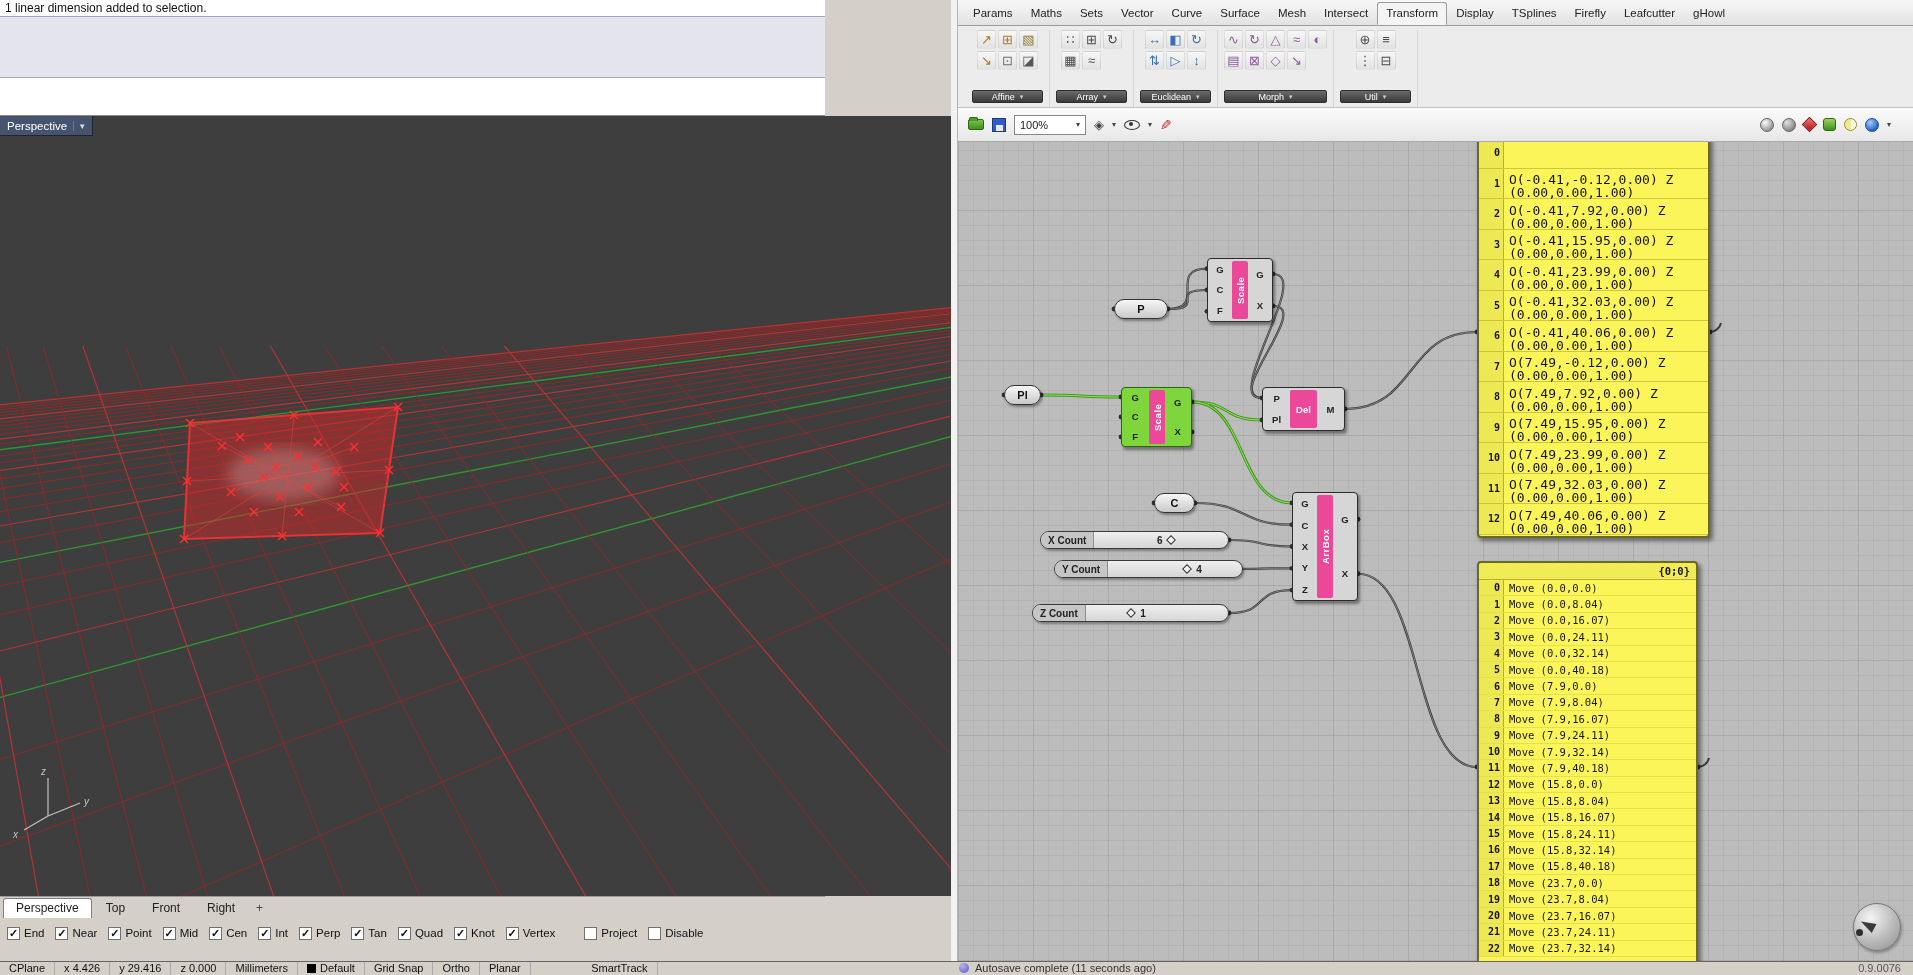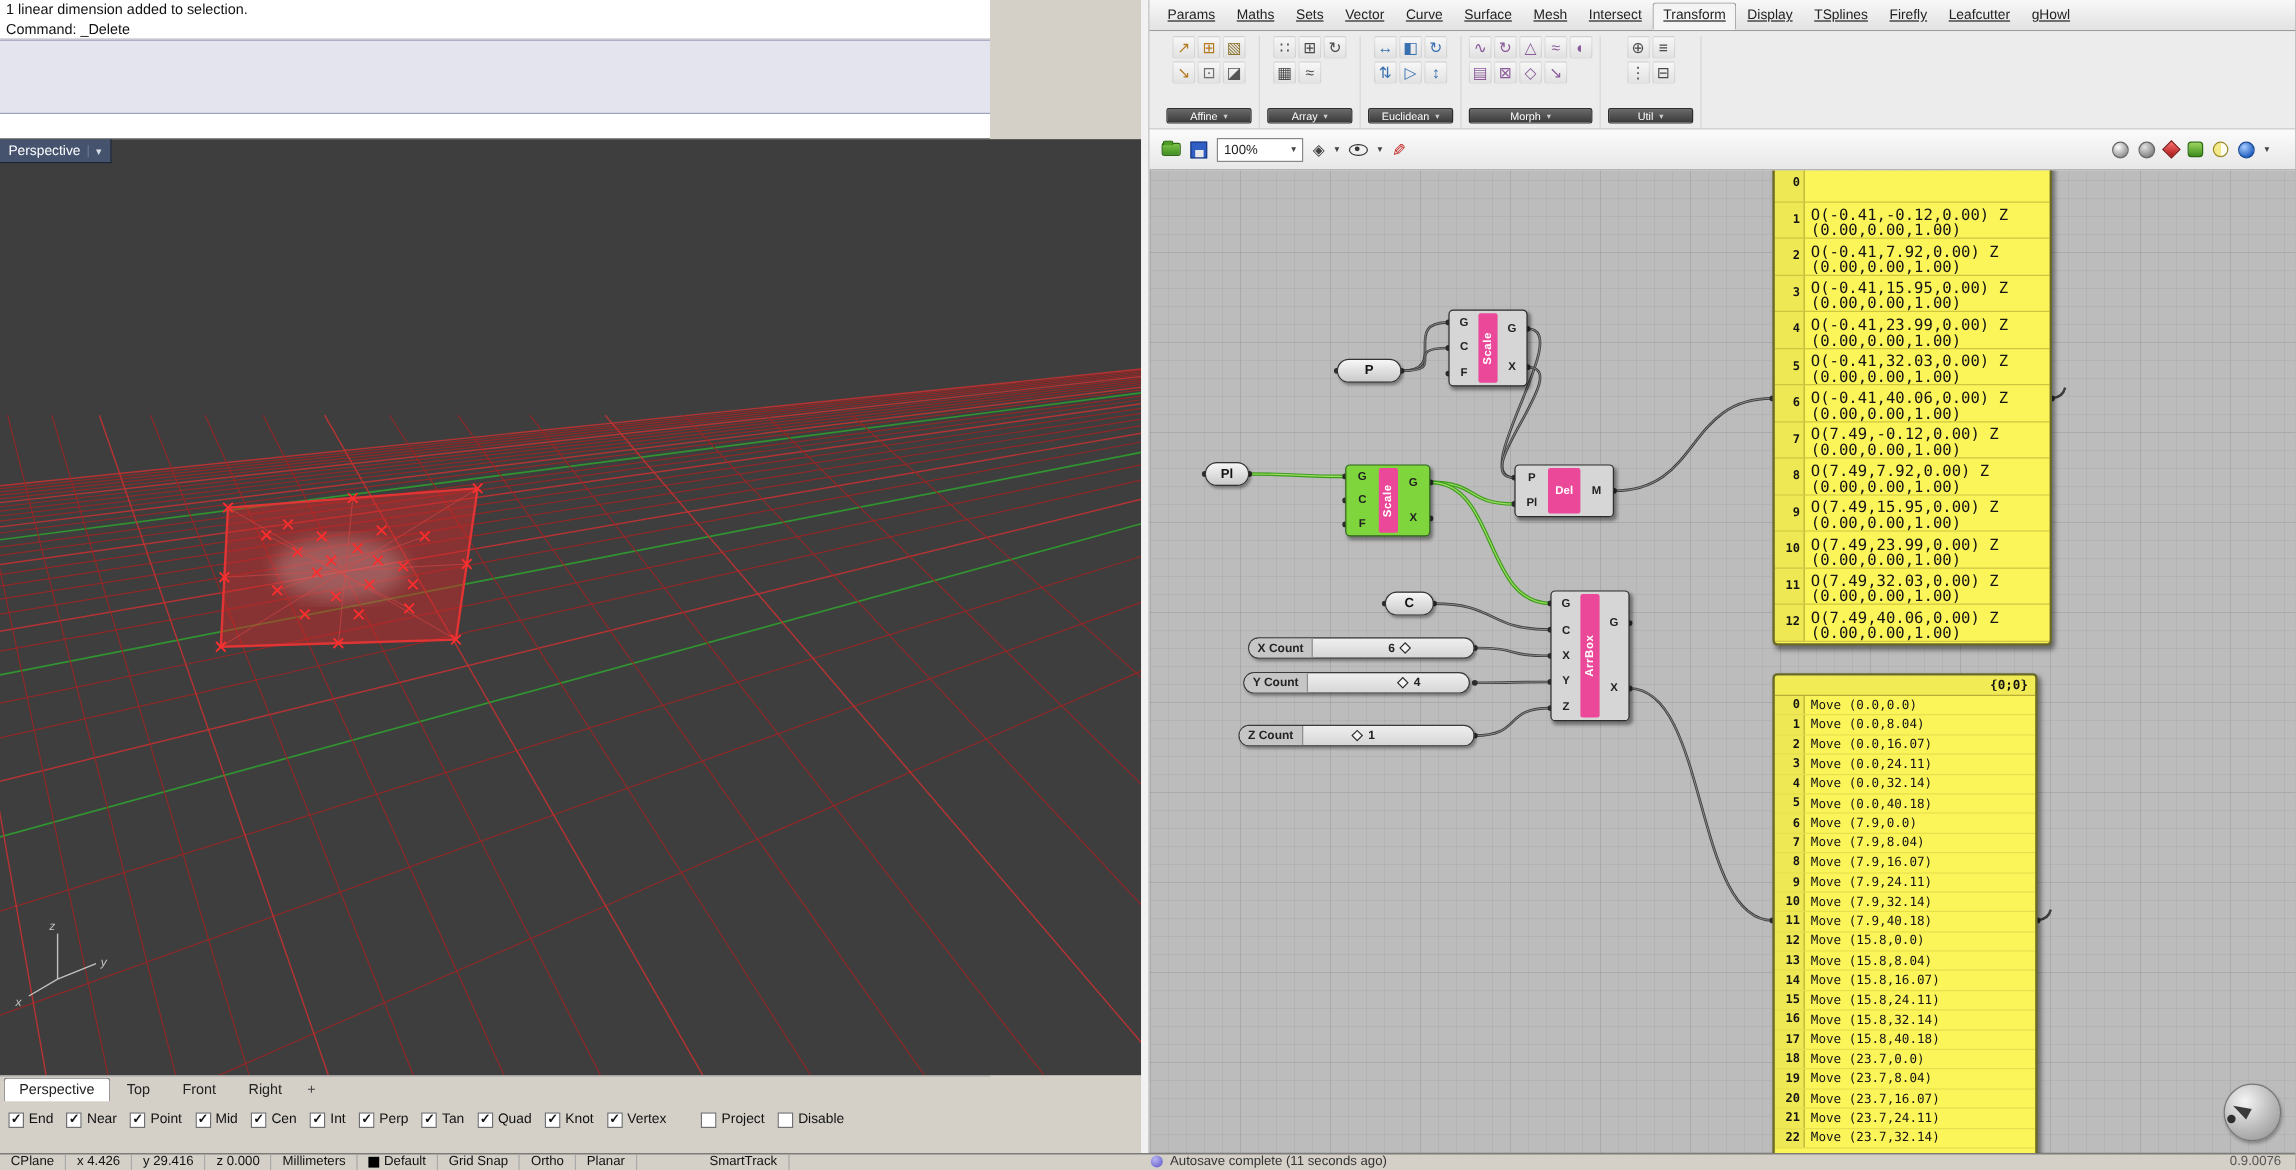--- a/index.html
+++ b/index.html
@@ -48,21 +48,21 @@
   .gstatus{flex:1;display:flex;align-items:flex-start;padding:0 8px;gap:6px;line-height:13px;color:#333;justify-content:flex-end;}
   .gstatus .ver{margin-left:auto;color:#555;padding-right:4px;}
   .as-icon{width:10px;height:10px;border-radius:50%;flex:none;margin-top:1px;
            background:radial-gradient(circle at 35% 30%,#b9b4f2,#5a52c8);}
 
   
   #gh{position:absolute;left:951px;top:0;width:962px;height:961px;background:#ececec;}
   .gh-edge{position:absolute;left:0;top:0;width:7px;height:100%;background:#f2f2f2;border-right:1px solid #b5b5b5;}
   #gh-menubar{position:absolute;left:7px;right:0;top:0;height:26px;background:linear-gradient(#f8f8f8,#e2e2e2);
               border-bottom:1px solid #9c9c9c;display:flex;align-items:flex-end;padding-left:6px;
-              font-size:11.5px;color:#222;text-decoration:underline;}
+              font-size:11.5px;color:#222;}
   .gh-menu-item{padding:4px 8px 5px;border:1px solid transparent;white-space:nowrap;}
   .gh-menu-item.active{background:#f4f4f4;border-color:#9c9c9c;border-bottom-color:#f4f4f4;border-radius:3px 3px 0 0;}
 
   #gh-toolbar{position:absolute;left:7px;right:0;top:26px;height:82px;background:#ececec;
               border-bottom:1px solid #c2c2c2;display:flex;padding:4px 0 0 8px;}
   .gh-group{display:flex;flex-direction:column;border-right:1px solid #d6d6d6;padding:0 6px;min-width:84px;}
   .gh-group-icons{display:grid;gap:2px;align-content:start;justify-content:center;flex:1;}
   .gh-icon{width:19px;height:19px;display:flex;align-items:center;justify-content:center;font-size:13px;
            border:1px solid rgba(0,0,0,.08);border-radius:2px;background:linear-gradient(#f7f7f7,#e2e2e2);}
   .gh-group-label{height:13px;background:linear-gradient(#6a6a6a,#3a3a3a);border:1px solid #2e2e2e;border-radius:2px;
@@ -150,21 +150,20 @@
   .comp-dot{position:absolute;left:2px;top:25px;width:7px;height:7px;border-radius:50%;background:#2e2e2e;}
 </style>
 </head>
 <body>
 
 <div class="app">
 
   <div id="rhino">
     <div class="cmd">
       <div class="cmd-line">1 linear dimension added to selection.</div>
-      <div class="cmd-line cmd-line2">Command: _Delete</div>
       <div class="cmd-box"></div>
     </div>
 
     <div id="vp">
       <svg id="vp-svg" width="951" height="780">
         <defs>
             <filter id="vblur">
               <feGaussianBlur stdDeviation="7"></feGaussianBlur>
             </filter>
           </defs>
@@ -593,21 +592,21 @@
             <span>X</span>
           </div>
         </div>
         <div class="gh-slider" style="left: 82px; top: 389px; width: 189px; height: 18px;">
           <span class="sl-label">X Count</span>
           <div class="sl-track">
             <div class="sl-grip" style="left: 57%;"></div>
             <span class="sl-val" style="right: 43%; padding-right: 8px;">6</span>
           </div>
         </div>
-        <div class="gh-slider" style="left: 78px; top: 418px; width: 189px; height: 18px; gap: 36px;">
+        <div class="gh-slider" style="left: 96px; top: 418px; width: 189px; height: 18px; gap: 36px;">
           <span class="sl-label">Y Count</span>
           <div class="sl-track">
             <div class="sl-grip" style="left: 44%;"></div>
             <span class="sl-val" style="left: 44%; padding-left: 9px;">4</span>
           </div>
         </div>
         <div class="gh-slider" style="left: 74px; top: 462px; width: 197px; height: 18px;">
           <span class="sl-label">Z Count</span>
           <div class="sl-track">
             <div class="sl-grip" style="left: 32%;"></div>

